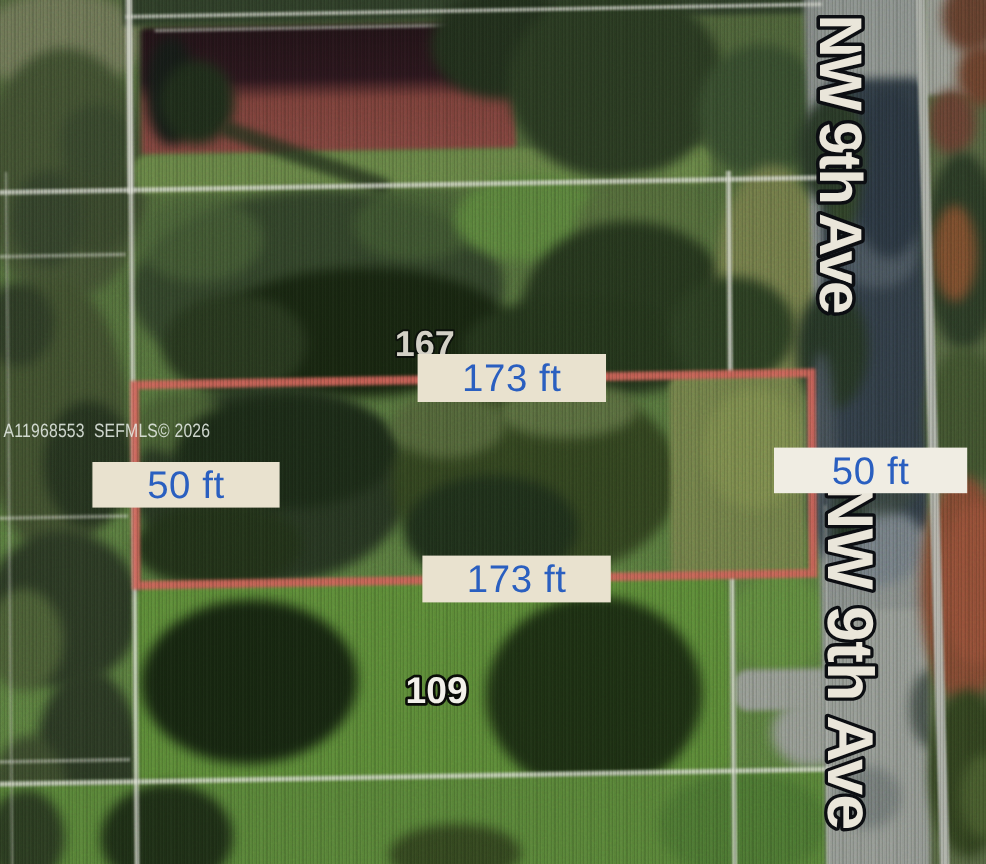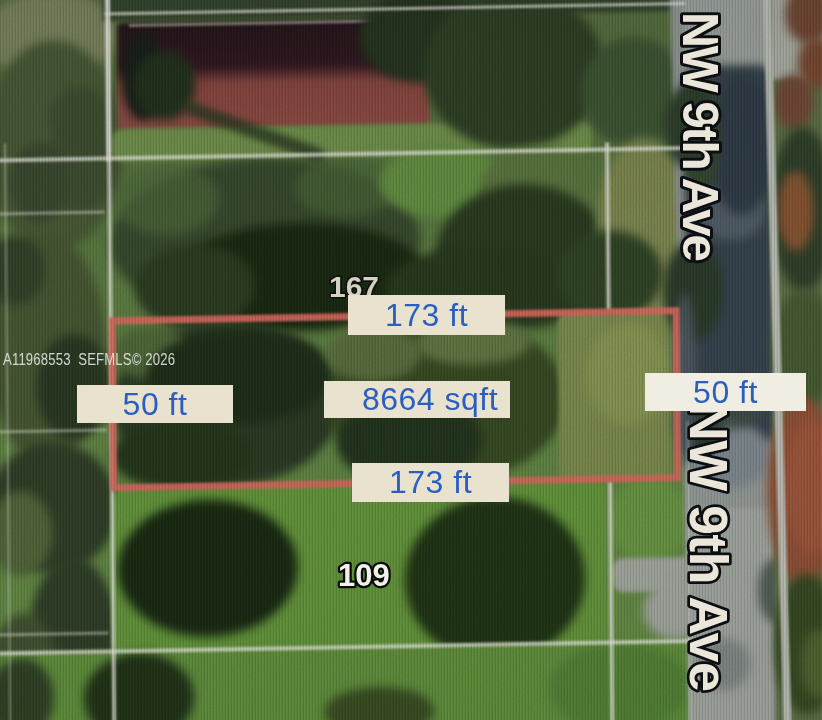--- a/index.html
+++ b/index.html
@@ -148,16 +148,15 @@
     <g paint-order="stroke" stroke-linejoin="round">
       <text x="329" y="297" font-size="30" fill="#d3d0c6" stroke="rgba(10,14,10,0.85)" stroke-width="3.2">167</text>
       <text x="338" y="586" font-size="31" fill="#f2f0ea" stroke="#0a0c08" stroke-width="4.5">109</text>
       <text transform="translate(683,12) rotate(90)" font-size="50" fill="#eae6da" stroke="#0c0e12" stroke-width="6" textLength="250">NW 9th Ave</text>
       <text transform="translate(690,402) rotate(90)" font-size="54" fill="#eae6da" stroke="#0c0e12" stroke-width="5.5" textLength="290">NW 9th Ave</text>
     </g>
   </svg>
 
   <div class="lbl" style="left:348px;top:295px;width:157px;height:40px;font-size:32px;">173 ft</div>
   <div class="lbl" style="left:77px;top:385px;width:156px;height:38px;font-size:32px;">50 ft</div>
-  <div class="lbl" style="left:324px;top:381px;width:186px;height:37px;font-size:32px;padding-left:26px;box-sizing:border-box;">8664 sqft</div>
   <div class="lbl" style="left:645px;top:373px;width:161px;height:38px;font-size:32px;background:#f0ede3;">50 ft</div>
   <div class="lbl" style="left:352px;top:463px;width:157px;height:39px;font-size:32px;">173 ft</div>
 </div>
 
 </body></html>

